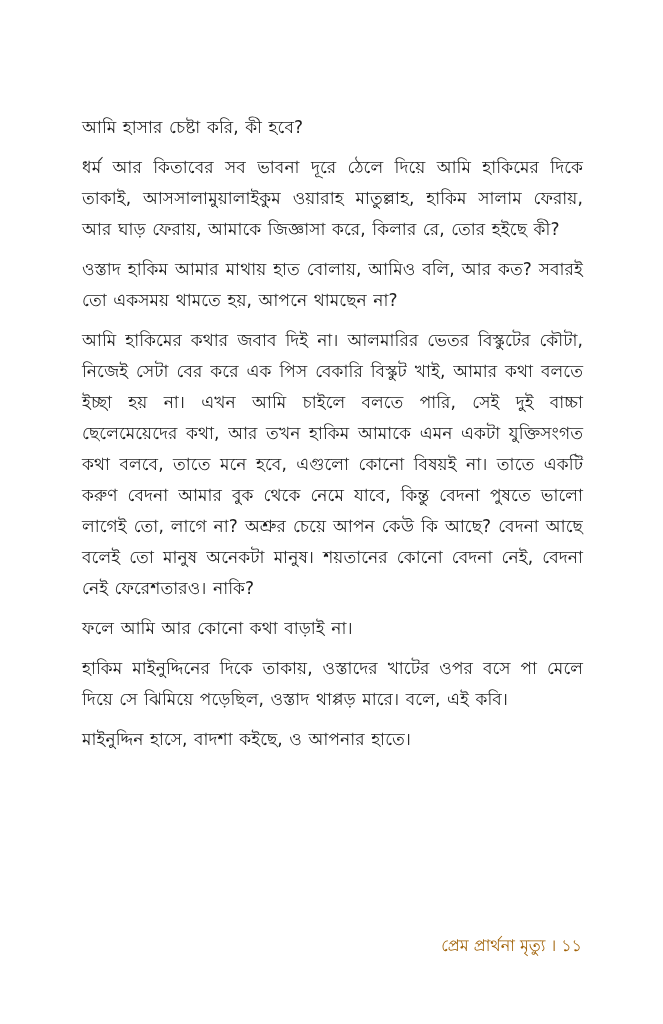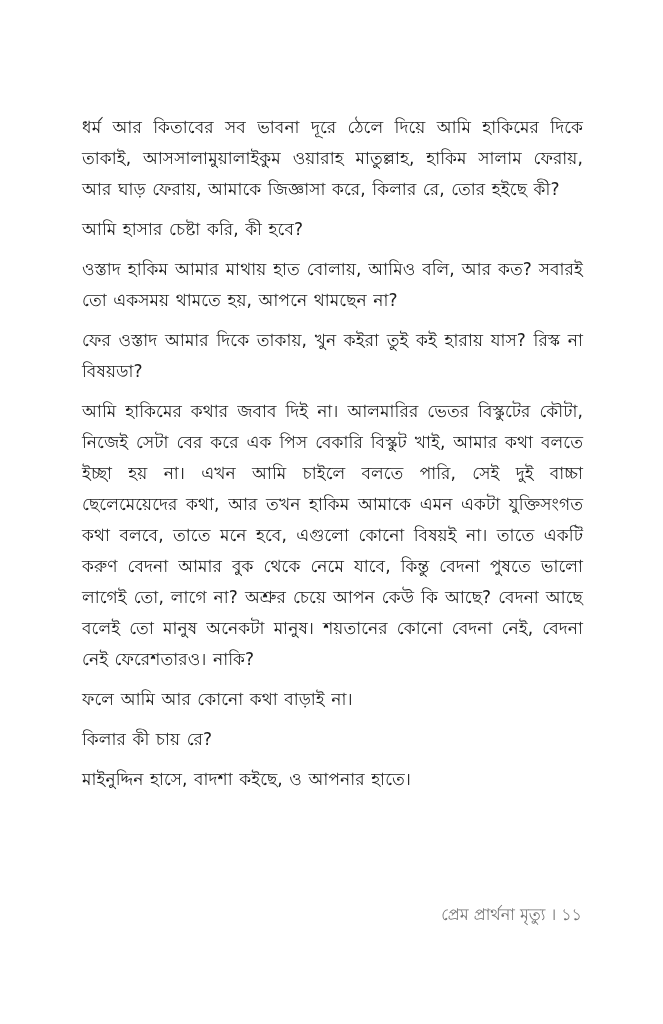--- a/index.html
+++ b/index.html
@@ -31,44 +31,43 @@
     text-align: justify;
     letter-spacing: 0.1px;
     word-spacing: 1px;
   }
   .text-block p:last-child {
     margin-bottom: 0;
   }
   .page-footer {
     position: absolute;
     right: 81px;
-    top: 902px;
+    top: 933px;
     font-size: 16px;
     line-height: 26px;
     text-align: right;
-    color: #737373;
+    color: #a16207;
     white-space: nowrap;
   }
   .page-footer .sep {
     padding: 0 5px;
   }
 </style>
 </head>
 <body>
 
 <div class="book-page">
 
   <div class="text-block">
+    <p>আমি হাসার চেষ্টা করি, কী হবে?</p>
     <p>ধর্ম আর কিতাবের সব ভাবনা দূরে ঠেলে দিয়ে আমি হাকিমের দিকে তাকাই, আসসালামুয়ালাইকুম ওয়ারাহ মাতুল্লাহ, হাকিম সালাম ফেরায়, আর ঘাড় ফেরায়, আমাকে জিজ্ঞাসা করে, কিলার রে, তোর হইছে কী?</p>
-    <p>আমি হাসার চেষ্টা করি, কী হবে?</p>
     <p>ওস্তাদ হাকিম আমার মাথায় হাত বোলায়, আমিও বলি, আর কত? সবারই তো একসময় থামতে হয়, আপনে থামছেন না?</p>
-    <p>ফের ওস্তাদ আমার দিকে তাকায়, খুন কইরা তুই কই হারায় যাস? রিস্ক না বিষয়ডা?</p>
     <p>আমি হাকিমের কথার জবাব দিই না। আলমারির ভেতর বিস্কুটের কৌটা, নিজেই সেটা বের করে এক পিস বেকারি বিস্কুট খাই, আমার কথা বলতে ইচ্ছা হয় না। এখন আমি চাইলে বলতে পারি, সেই দুই বাচ্চা ছেলেমেয়েদের কথা, আর তখন হাকিম আমাকে এমন একটা যুক্তিসংগত কথা বলবে, তাতে মনে হবে, এগুলো কোনো বিষয়ই না। তাতে একটি করুণ বেদনা আমার বুক থেকে নেমে যাবে, কিন্তু বেদনা পুষতে ভালো লাগেই তো, লাগে না? অশ্রুর চেয়ে আপন কেউ কি আছে? বেদনা আছে বলেই তো মানুষ অনেকটা মানুষ। শয়তানের কোনো বেদনা নেই, বেদনা নেই ফেরেশতারও। নাকি?</p>
     <p>ফলে আমি আর কোনো কথা বাড়াই না।</p>
-    <p>কিলার কী চায় রে?</p>
+    <p>হাকিম মাইনুদ্দিনের দিকে তাকায়, ওস্তাদের খাটের ওপর বসে পা মেলে দিয়ে সে ঝিমিয়ে পড়েছিল, ওস্তাদ থাপ্পড় মারে। বলে, এই কবি।</p>
     <p>মাইনুদ্দিন হাসে, বাদশা কইছে, ও আপনার হাতে।</p>
 
   </div>
 
   <div class="page-footer">
     <span>প্রেম প্রার্থনা মৃত্যু</span><span class="sep">।</span><span>১১</span>
   </div>
 
 </div>
 

